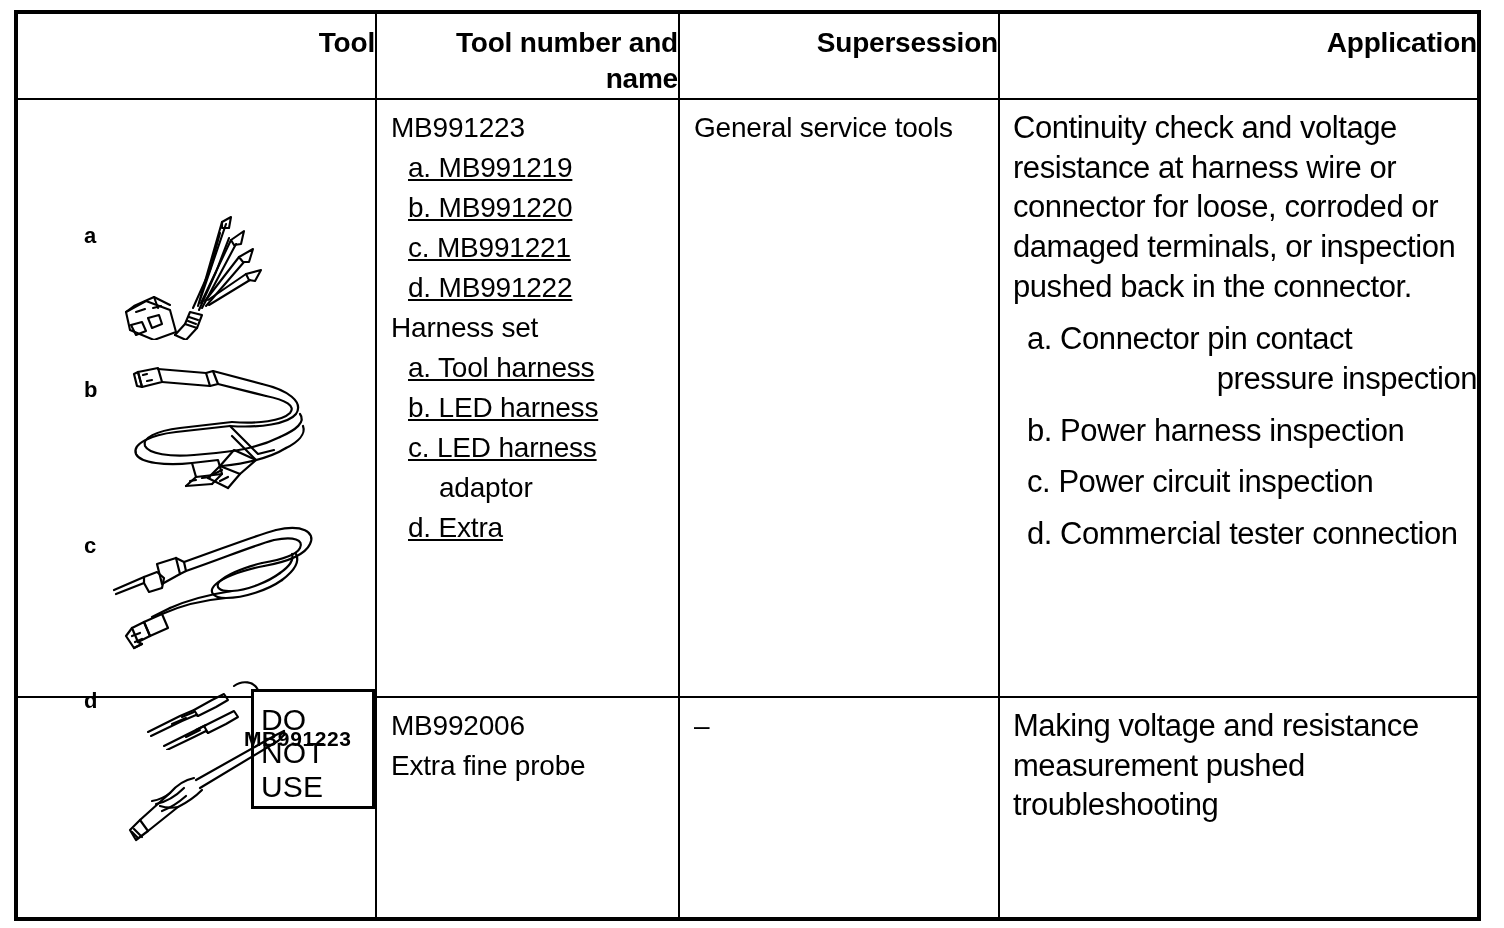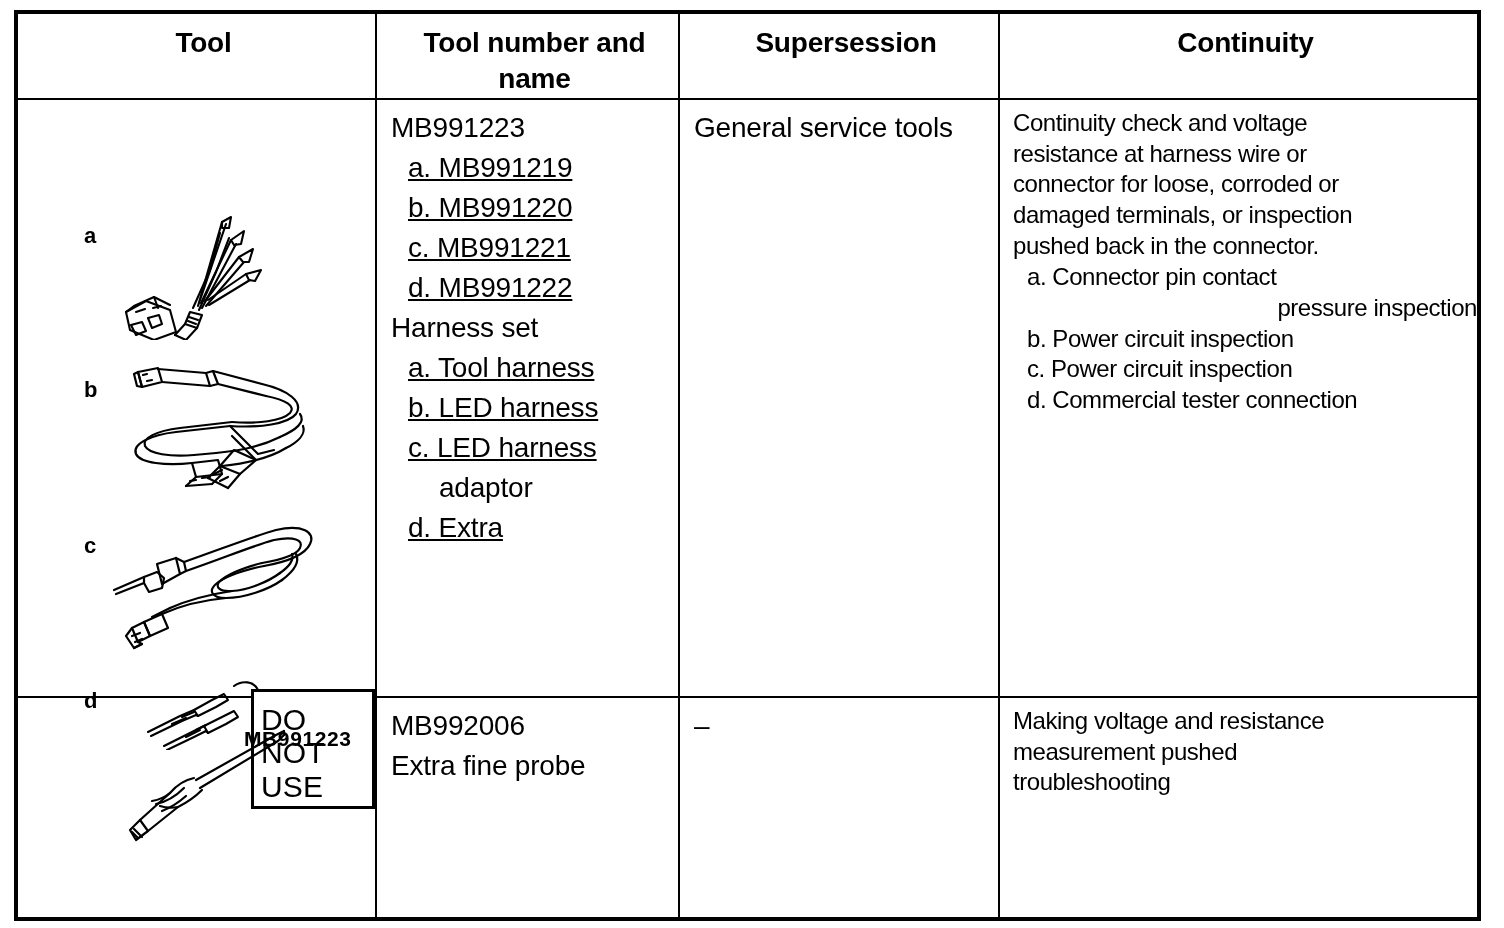--- a/index.html
+++ b/index.html
@@ -42,50 +42,50 @@
     box-sizing: border-box;
   }
   .col-tool   { width: 360px; }
   .col-number { width: 303px; }
   .col-super  { width: 320px; }
   .col-app    { width: 480px; }
 
   
   .hdr-row th {
     height: 84px;
-    text-align: center;
+    text-align: right;
   }
   .hdr-text {
     font-size: 28px;
     font-weight: bold;
     line-height: 1.30;
     padding: 11px 0 0 14px;
     letter-spacing: -0.2px;
   }
 
   
   .cell-pad {
     padding: 8px 0 0 14px;
     font-size: 28px;
     line-height: 1.43;
     letter-spacing: -0.2px;
   }
   .cell-pad-app {
     padding: 8px 0 0 13px;
-    font-size: 24px;
+    font-size: 31px;
     line-height: 1.285;
     letter-spacing: -0.45px;
   }
   .r1 { height: 598px; }
   .r2 { height: 222px; }
 
   .txt-line { white-space: nowrap; }
   .ind1 { padding-left: 17px; text-decoration: underline; }
   .ind2 { padding-left: 48px; }
-  .app-ind1 { padding-left: 14px; }
+  .app-ind1 { padding-left: 14px; margin-top: 12px; }
   .app-ind2 { padding-left: 45px; text-align: right; }
 
   
   .tool-art {
     position: relative;
     width: 100%;
     height: 100%;
   }
   .itm-label {
     position: absolute;
@@ -133,21 +133,21 @@
         <th>
           <div class="hdr-text">Tool</div>
         </th>
         <th>
           <div class="hdr-text">Tool number and name</div>
         </th>
         <th>
           <div class="hdr-text">Supersession</div>
         </th>
         <th>
-          <div class="hdr-text">Continuity</div>
+          <div class="hdr-text">Application</div>
         </th>
       </tr>
     </thead>
 
     <tbody>
 
       <tr class="r1">
 
         <td>
           <div class="tool-art">
@@ -281,21 +281,21 @@
 
         <td>
           <div class="cell-pad-app">
             <div class="txt-line">Continuity check and voltage</div>
             <div class="txt-line">resistance at harness wire or</div>
             <div class="txt-line">connector for loose, corroded or</div>
             <div class="txt-line">damaged terminals, or inspection</div>
             <div class="txt-line">pushed back in the connector.</div>
             <div class="txt-line app-ind1">a. Connector pin contact</div>
             <div class="txt-line app-ind2">pressure inspection</div>
-            <div class="txt-line app-ind1">b. Power circuit inspection</div>
+            <div class="txt-line app-ind1">b. Power harness inspection</div>
             <div class="txt-line app-ind1">c. Power circuit inspection</div>
             <div class="txt-line app-ind1">d. Commercial tester connection</div>
           </div>
         </td>
       </tr>
 
       <tr class="r2">
 
         <td>
           <div class="tool-art">

